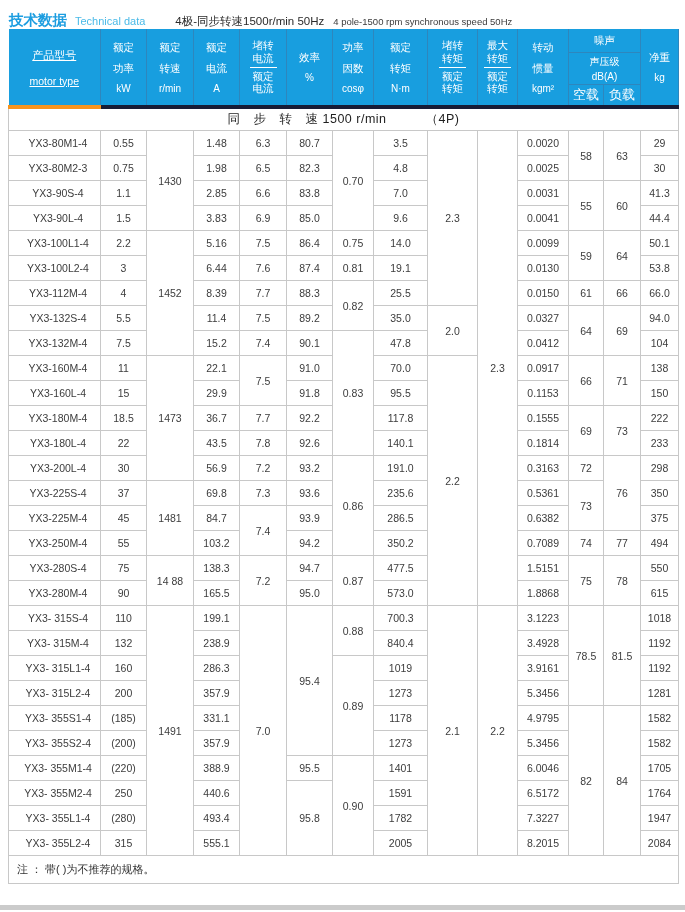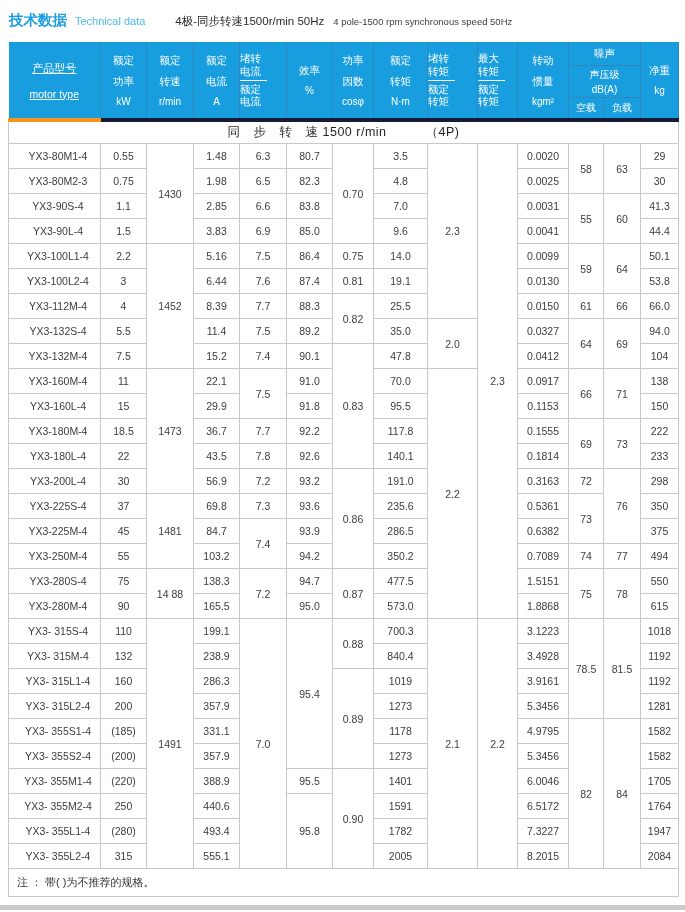--- a/index.html
+++ b/index.html
@@ -1,45 +1,45 @@
 <!DOCTYPE html>
 <html><head>
 <meta charset="utf-8">
 <style>
   html,body { margin:0; padding:0; }
   body {
     width:685px; height:912px; background:#ffffff; position:relative; overflow:hidden;
     font-family:"Liberation Sans","DejaVu Sans",sans-serif;
   }
-  .titlebar { display:flex; align-items:baseline; padding:11px 0 0 9px; height:42px; box-sizing:border-box; white-space:nowrap; }
+  .titlebar { display:flex; align-items:baseline; padding:11px 0 0 9px; height:29px; box-sizing:border-box; white-space:nowrap; }
   .t-cn { color:#1C9DE0; font-weight:bold; font-size:14.5px; }
   .t-en { color:#4ABAE8; font-size:11px; margin-left:8px;text-align:right; }
   .s-cn { color:#2B2B2B; font-size:11.5px; margin-left:30px; font-weight:500; }
   .s-en { color:#3C3C3C; font-size:9.5px; margin-left:9px; }
 
   table { border-collapse:collapse; table-layout:fixed; width:670px; margin-left:8px; }
 
   thead th {
     background:#189EDF; color:#fff; font-weight:normal; padding:0;
     border-right:1px solid #2E86BD; border-bottom:4px solid #171C36;
   }
   thead tr th:last-child { border-right:1px solid #2E86BD; }
   th.motor { border-bottom-color:#F7941E;text-decoration:underline; }
   th.no-right { border-right:none; }
 
   .hstack { display:flex; flex-direction:column; align-items:center; justify-content:center; gap:7px; font-size:10.5px; height:76px; }
   .hstack .unit { font-size:10px; }
   .mt-cn { font-size:11px; text-align:center; }
   .mt-en { font-size:10.5px; text-align:center; margin-top:12px; }
-  .frac { display:flex; flex-direction:column; align-items:flex-start; justify-content:center; font-size:10.5px; line-height:1.2; height:76px; }
+  .frac { display:flex; flex-direction:column; align-items:center; justify-content:center; font-size:10.5px; line-height:1.2; height:76px; }
   .fline { width:27px; height:1px; background:#ffffff; margin:2px 0; }
   .nz-top { font-size:10.5px; border-bottom:1px solid #2E86BD !important; height:23px; }
   .nz-mid { font-size:10px; border-bottom:1px solid #2E86BD !important; height:31px; }
   .nz-mid div { line-height:1.5; text-align:center; }
-  .nz-bot { font-size:10px; height:20px;margin-left:36px; }
+  .nz-bot { font-size:13px; height:20px;margin-left:36px; }
 
   tbody td {
     border:1px solid #C8C8C8; text-align:center; font-size:10.5px; color:#3C3C3C;
     height:24px; padding:0; background:#fff;
   }
   td.model { text-align:center; padding-left:7px; }
   tr.subheader td { height:21px; font-size:12.5px; color:#1f1f1f; letter-spacing:0.5px; }
   tfoot td { border:1px solid #C8C8C8; text-align:left; padding-left:8px; font-size:11px; height:25px; color:#333; background:#fff; }
 
   .bottom-strip { position:absolute; left:0; top:905px; width:685px; height:5px; background:#CBCBCB; }

